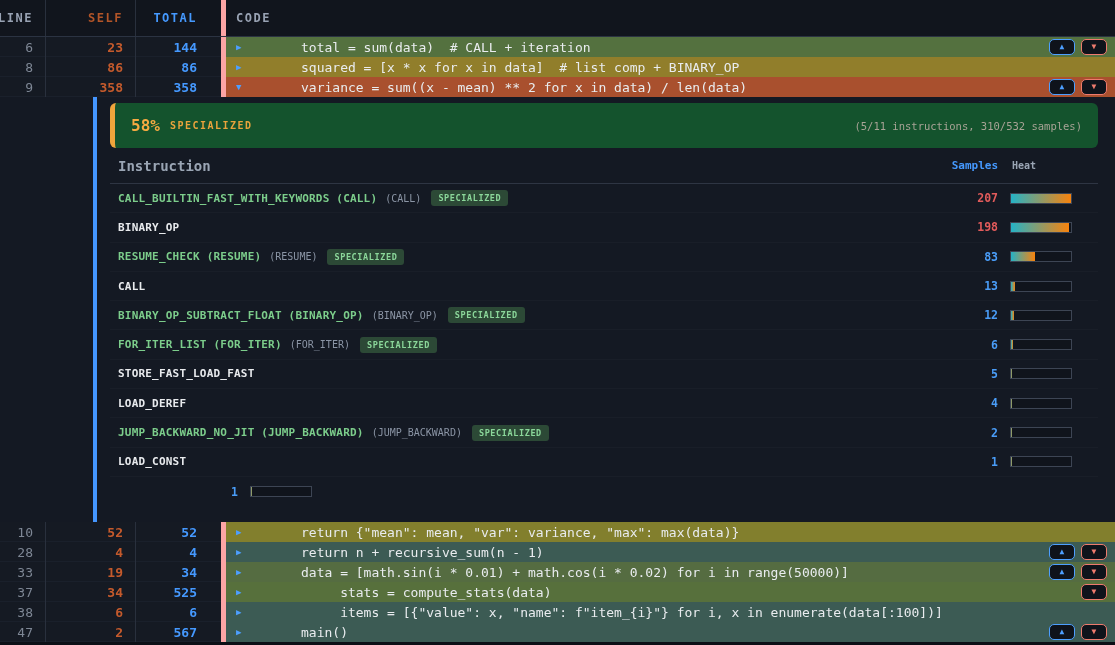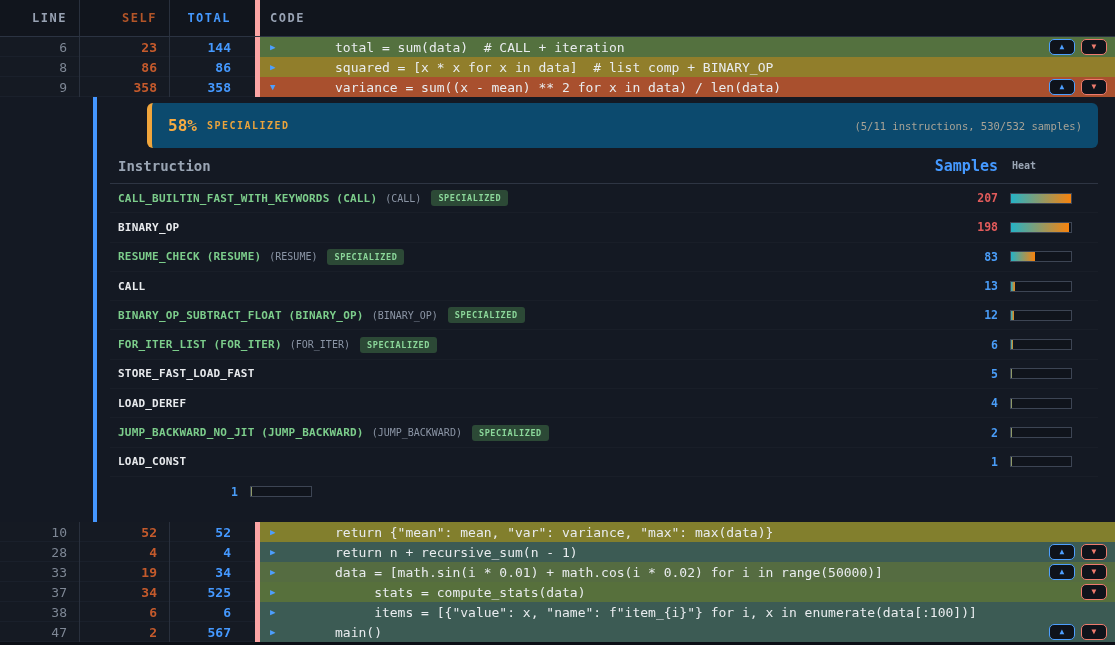--- a/index.html
+++ b/index.html
@@ -4,21 +4,21 @@
 <style>
   * { margin:0; padding:0; box-sizing:border-box; }
   html,body { width:1115px; height:645px; background:#0c0f16; overflow:hidden;
               font-family:"DejaVu Sans Mono","Liberation Mono",monospace; }
   .app { width:1115px; height:645px; display:flex; flex-direction:column; background:#0c0f16; }
 
   
   .grid-head { display:flex; height:37px; background:#11151d; border-bottom:1px solid #2b3342; }
   .grid-head .cell { display:flex; align-items:center; font-size:12px; font-weight:bold;
                      letter-spacing:1.5px; color:#98a2b3; }
-  .c-line  { width:80px;  justify-content:flex-end; padding-right:12px; border-right:1px solid #29303d; }
+  .c-line  { width:46px;  justify-content:flex-end; padding-right:12px; border-right:1px solid #29303d; }
   .c-self  { width:90px;  justify-content:flex-end; padding-right:12px; border-right:1px solid #29303d; }
   .c-total { width:90px;  justify-content:flex-end; padding-right:24px; border-right:5px solid #fca5a5; }
   .c-code  { flex:1; padding-left:10px; }
   .grid-head .c-self  { color:#b35528; }
   .grid-head .c-total { color:#4599ff; }
 
   .code-row { display:flex; height:20px; background:#151a23; }
   .code-row .cell { display:flex; align-items:center; font-size:13px;
                     box-shadow: inset 0 -1px 0 #1a202b; }
   .code-row .c-line  { color:#7e8795; }
@@ -35,30 +35,30 @@
              font-size:8px; line-height:1; cursor:pointer; padding:0;
              font-family:"DejaVu Sans Mono",monospace; }
   .nav-btn.up   { border:1.5px solid #4d9fff; color:#4d9fff; }
   .nav-btn.down { border:1.5px solid #ee7b6e; color:#ee7b6e; }
 
   
   .panel { height:425px; position:relative; background:#141923; }
   .panel-gutter-line { position:absolute; left:93px; top:0; bottom:0; width:4px; background:#4496ff; }
   .panel-content { margin:0 17px 0 110px; }
 
-  .summary-box { margin-top:6px; height:45px; background:#0c4a6e; border-left:5px solid #f0a53c;
-                 border-radius:6px; display:flex; align-items:center; padding:0 16px;margin-left:37px; }
+  .summary-box { margin-top:6px; height:45px; background:#14532d; border-left:5px solid #f0a53c;
+                 border-radius:6px; display:flex; align-items:center; padding:0 16px; }
   .summary-pct   { font-size:16px; font-weight:bold; color:#f7ab42; margin-right:10px; }
   .summary-label { font-size:10px; font-weight:bold; color:#eaa33c; letter-spacing:1.5px; }
   .summary-meta  { margin-left:auto; font-size:10.5px; color:#a8a396; }
 
   .instr-head { height:36px; display:flex; align-items:center; border-bottom:1px solid #2e3543;
                 padding:0 0 0 8px; }
   .instr-head .col-instr   { flex:1; font-size:14px; font-weight:bold; color:#9aa5b4; }
-  .instr-head .col-samples { width:120px; text-align:right; font-size:15px; font-weight:bold; color:#4599ff; }
+  .instr-head .col-samples { width:120px; text-align:right; font-size:11px; font-weight:bold; color:#4599ff; }
   .instr-head .col-heat    { width:88px; margin-left:12px; font-size:10px; font-weight:bold;
                              color:#9aa5b4; padding-left:2px; }
 
   .instr-row { height:29.3px; display:flex; align-items:center; padding-left:8px;
                border-bottom:1px solid rgba(255,255,255,0.025); }
   .col-instr { flex:1; display:flex; align-items:center; }
   .iname { font-size:11px; font-weight:bold; letter-spacing:0.2px; }
   .iname.specialized { color:#7ccd8b; }
   .iname.plain { color:#e8eaed; }
   .ibase { font-size:10px; color:#8b95a5; margin-left:8px; }
@@ -127,21 +127,21 @@
     </div>
   </div>
 
   <div class="panel">
     <div class="panel-gutter-line"></div>
     <div class="panel-content">
 
       <div class="summary-box">
         <span class="summary-pct">58%</span>
         <span class="summary-label">SPECIALIZED</span>
-        <span class="summary-meta">(5/11 instructions, 530/532 samples)</span>
+        <span class="summary-meta">(5/11 instructions, 310/532 samples)</span>
       </div>
 
       <div class="instr-head">
         <div class="col-instr">Instruction</div>
         <div class="col-samples">Samples</div>
         <div class="col-heat">Heat</div>
       </div>
 
       <div class="instr-row">
         <div class="col-instr">

